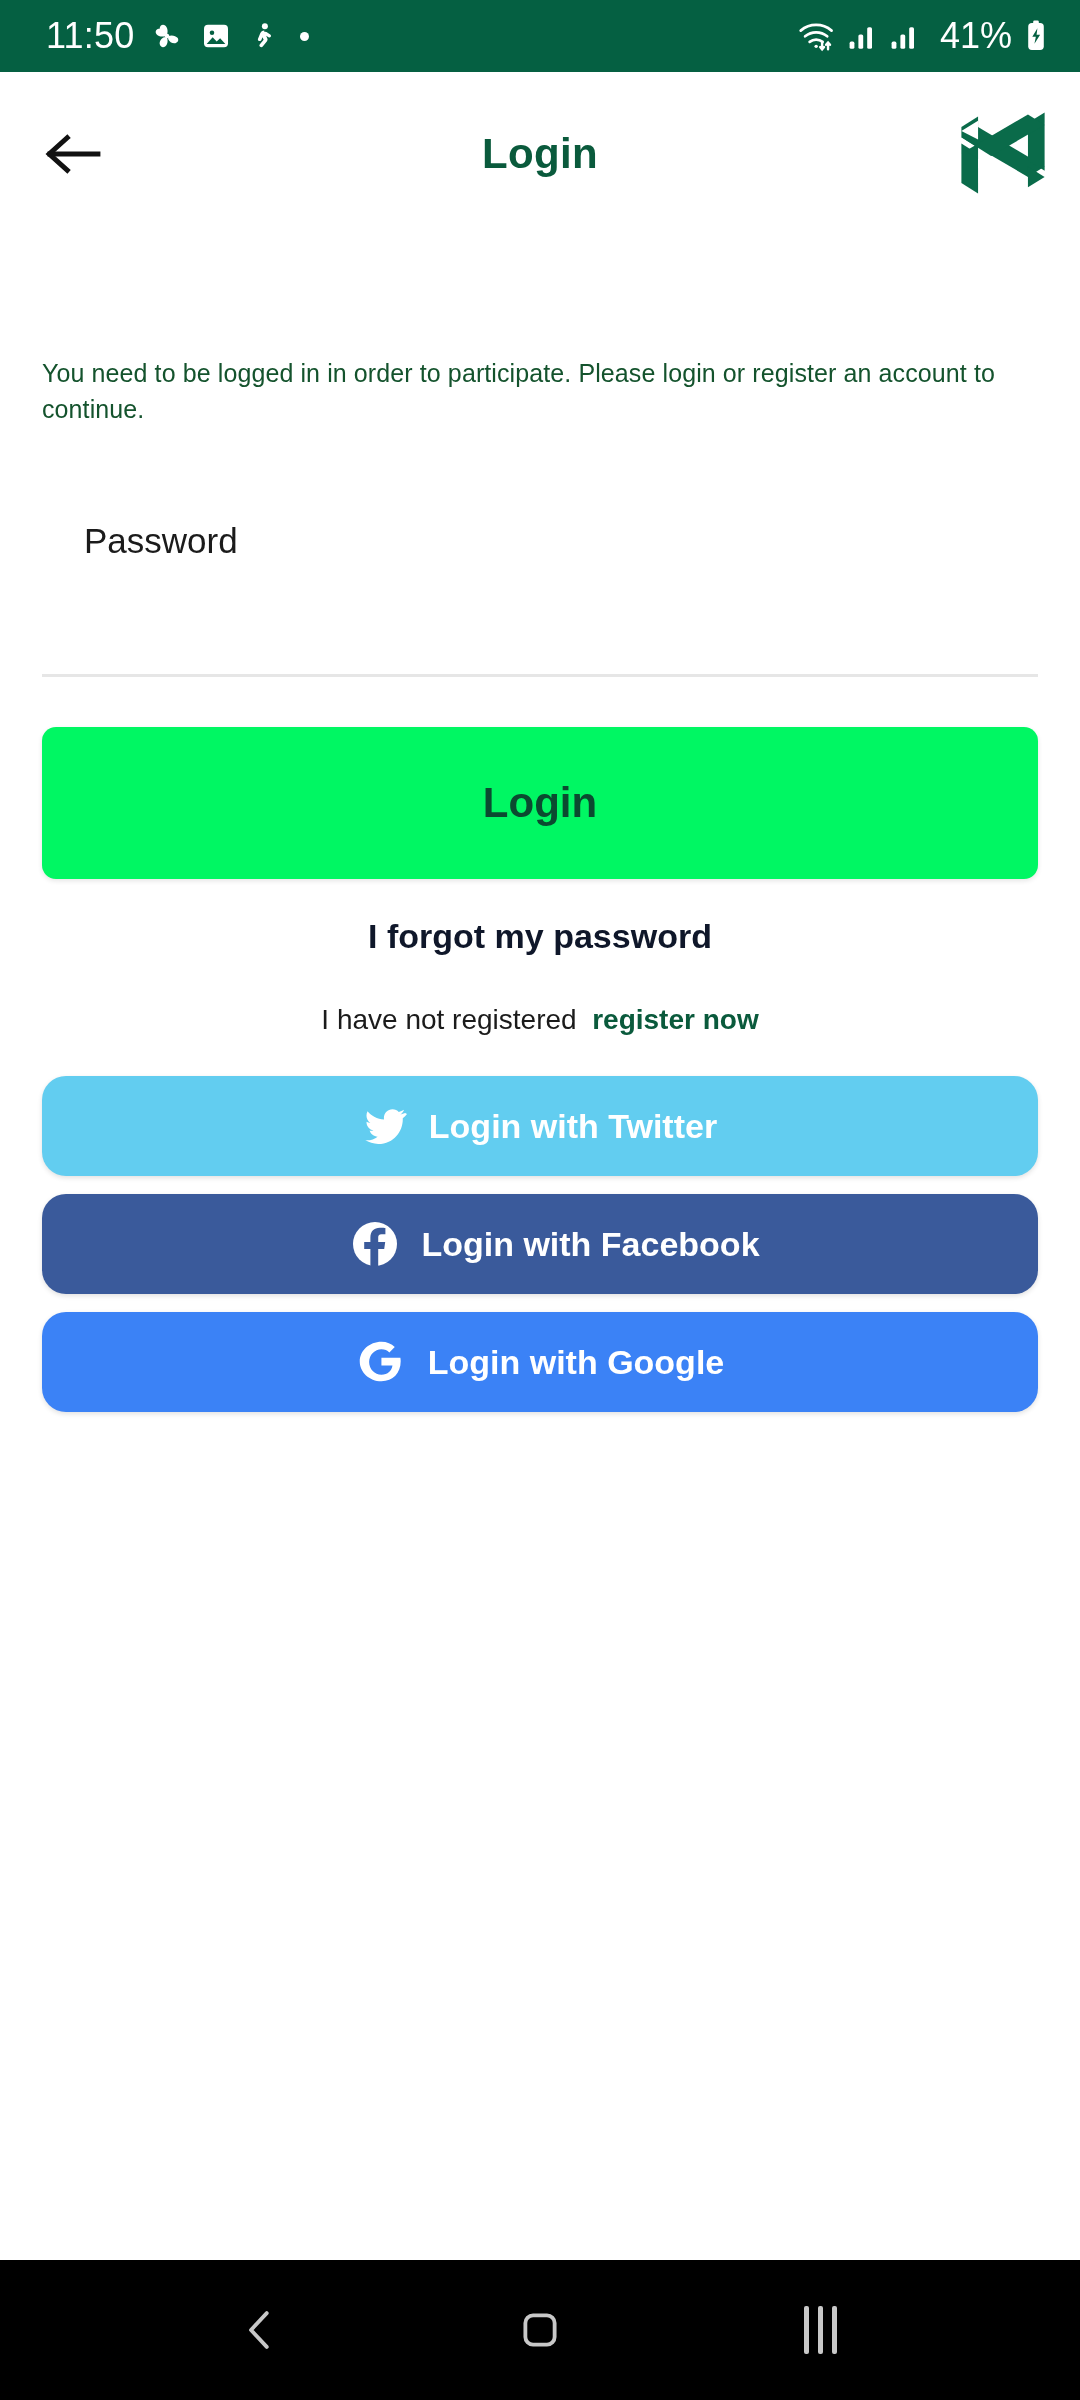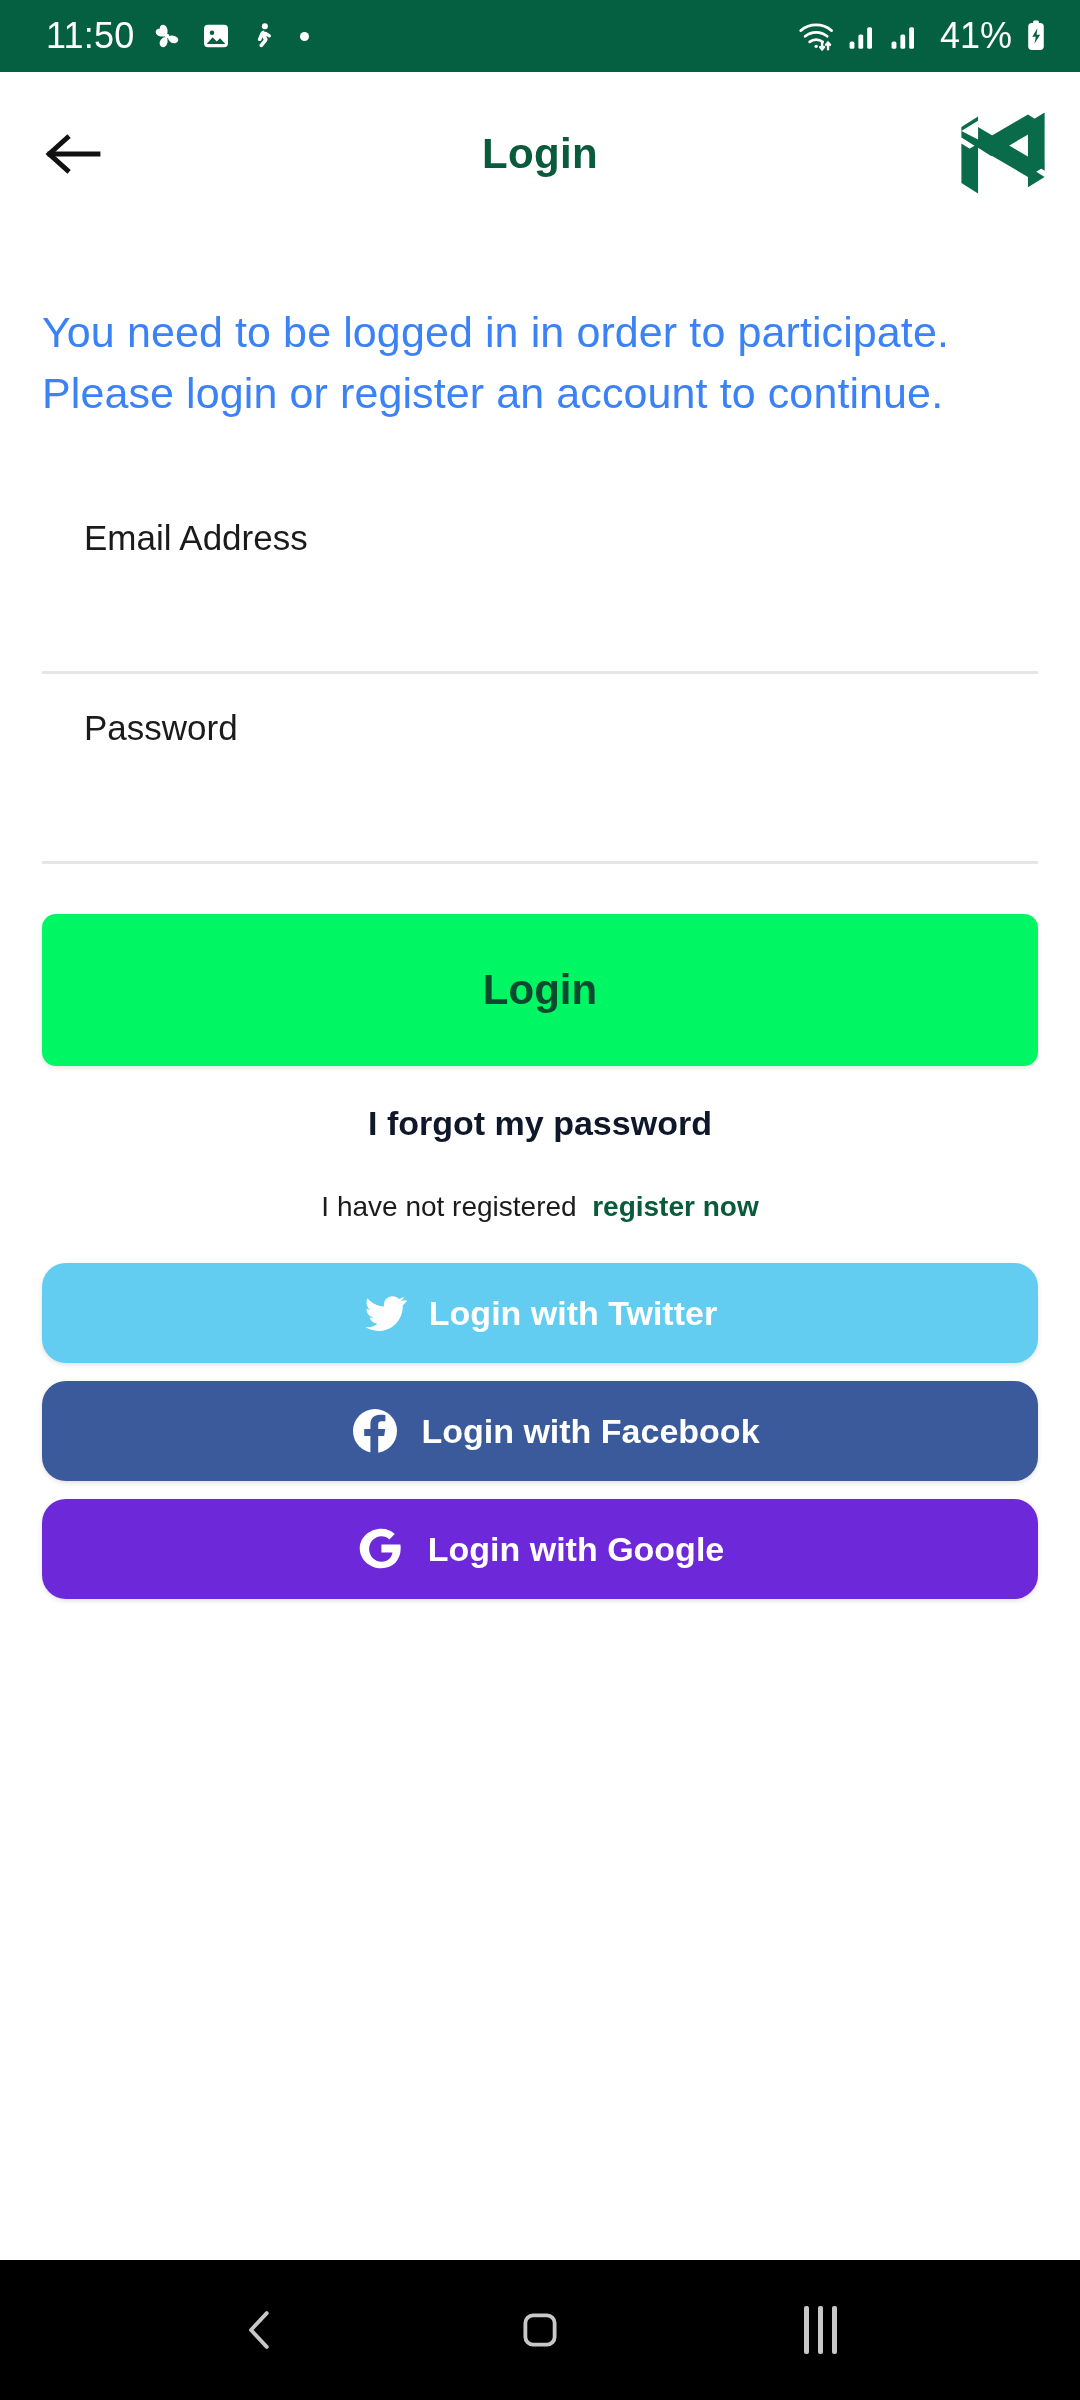--- a/index.html
+++ b/index.html
@@ -35,22 +35,22 @@
     width:100%; text-align:center; color:#0a5a3c;
     font-size:42px; font-weight:bold; letter-spacing:0.3px;
   }
   .hdr-logo { position:absolute; right:22px; top:50%; transform:translateY(-50%); width:110px; height:110px;
               display:flex; align-items:center; justify-content:center; }
 
   
   .content { flex:1 1 auto; background:#ffffff; padding:0 42px; }
 
   .intro {
-    margin-top:66px;
-    color:#3b82f6; font-size:43px; line-height:1.42;
+    margin-top:120px;
+    color:#14532d; font-size:25px; line-height:1.42;
     letter-spacing:0.1px; max-width:1000px;
   }
 
   
   .form { margin-top:60px; }
   .field {
     height:190px; position:relative;
     border-bottom:3px solid #e6e6e6;
     display:flex; align-items:flex-start;
   }
@@ -87,21 +87,21 @@
   .socials { margin-top:40px; display:flex; flex-direction:column; gap:18px; }
   .btn-social {
     height:100px; width:100%; border:none; border-radius:24px;
     display:flex; align-items:center; justify-content:center; gap:22px;
     color:#ffffff; font-family:"Liberation Sans", sans-serif;
     font-size:34px; font-weight:bold; cursor:pointer;
     box-shadow:0 2px 5px rgba(0,0,0,0.12);
   }
   .btn-twitter  { background:#62cdf0; }
   .btn-facebook { background:#3a5a9b;padding-left:31px; }
-  .btn-google   { background:#6d28d9; }
+  .btn-google   { background:#3b82f6; }
   .soc-icon { display:inline-flex; align-items:center; justify-content:center; }
 
   
   .navbar {
     height:140px; background:#000000; flex:0 0 auto;
     display:flex; align-items:center; justify-content:space-around;
     padding:0 120px;
   }
   .nav-btn { width:120px; height:120px; display:flex; align-items:center; justify-content:center; cursor:pointer; }
   .nav-recents { display:flex; gap:9px; }
@@ -196,23 +196,20 @@
       </svg>
     </div>
   </div>
 
   <div class="content">
 
     <p class="intro">You need to be logged in in order to participate. Please login or register an account to continue.</p>
 
     <div class="form">
       <div class="field">
-        <input class="field-input" type="email" placeholder="Email Address" style="">
-      </div>
-      <div class="field">
         <input class="field-input" type="password" placeholder="Password" style="">
       </div>
     </div>
 
     <button class="btn-login">Login</button>
 
     <div class="forgot">I forgot my password</div>
 
     <div class="register-line">
       <span>I have not registered</span>

